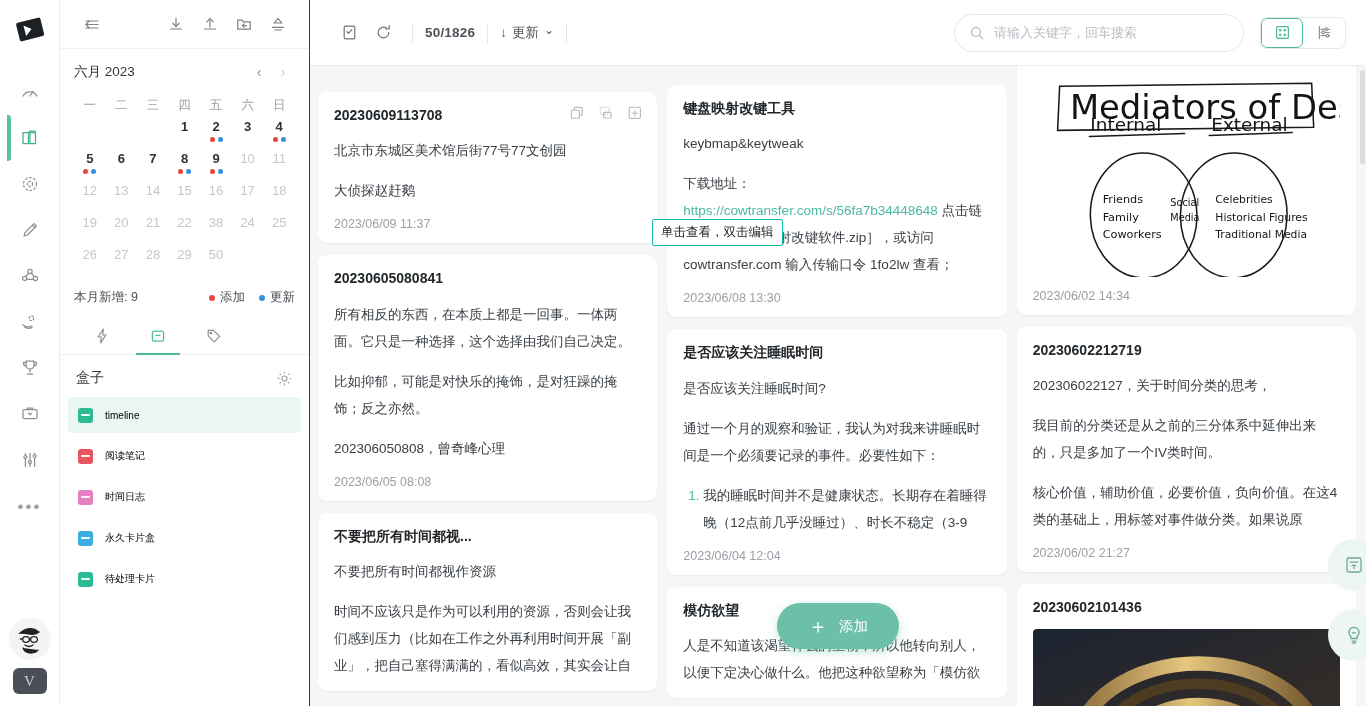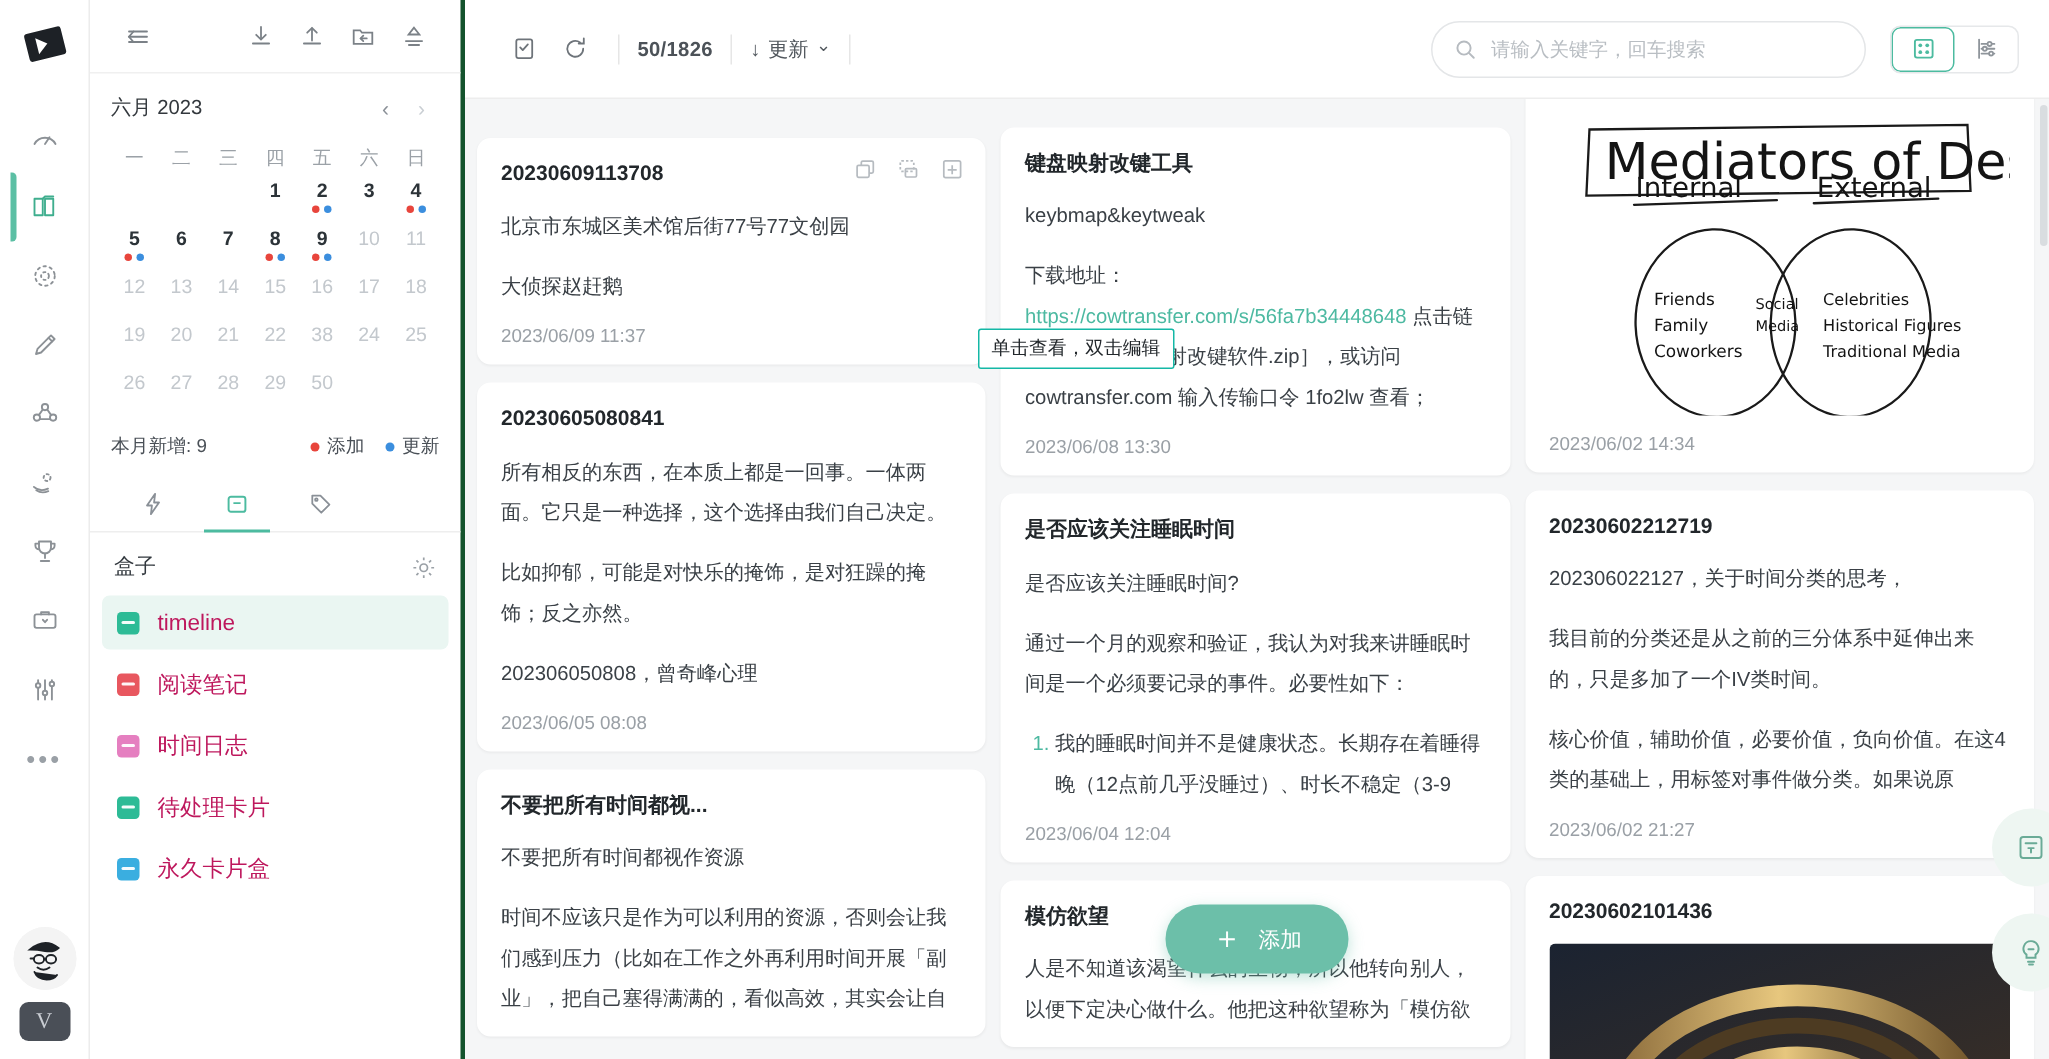--- a/index.html
+++ b/index.html
@@ -37,21 +37,21 @@
   .vbadge {
     width:34px; height:26px; border-radius:6px; background:#4a4f57;
     display:flex; align-items:center; justify-content:center;
     color:#c8ccd2; font-size:15px; font-family:"Liberation Serif",serif;
     margin-bottom:12px;
   }
 
   
   #leftpanel {
     width:250px; flex:0 0 250px; height:706px; background:#ffffff;
-    border-right:3px solid #14532d; display:flex; flex-direction:column;
+    border-right:1px solid #14532d; display:flex; flex-direction:column;
   }
   .lp-toolbar {
     height:49px; display:flex; align-items:center; padding:0 14px;
     border-bottom:1px solid #f0f0f0; gap:0;
   }
   .lp-tb-icon {
     width:34px; height:30px; display:flex; align-items:center; justify-content:center;
     color:#6f757b; cursor:pointer;
   }
   .lp-tb-spacer { flex:1; }
@@ -112,21 +112,21 @@
     display:flex; align-items:center; gap:12px; height:36px;
     padding:0 10px; border-radius:5px; cursor:pointer; margin-bottom:5px;
   }
   .box-item.sel { background:#eaf6f2; }
   .box-ico { width:15px; height:15px; border-radius:3px; position:relative;
     flex:0 0 15px; }
   .box-ico::after {
     content:""; position:absolute; left:3px; right:3px; top:6px; height:2px;
     background:rgba(255,255,255,.95); border-radius:1px;
   }
-  .box-label { font-size:15px; color:#be185d; }
+  .box-label { font-size:10px; color:#000000; }
 
   
   #main { flex:1; height:706px; display:flex; flex-direction:column;
     position:relative; background:#f5f6f7; }
 
   .topbar {
     height:66px; background:#fff; display:flex; align-items:center;
     padding:0 20px 0 22px; border-bottom:1px solid #ededed; gap:0;
   }
   .tb-ico {
@@ -666,26 +666,26 @@
       </div>
       <div class="box-item">
      <span class="box-ico" style="background:#e8575f"></span>
      <span class="box-label">阅读笔记</span>
       </div>
       <div class="box-item">
      <span class="box-ico" style="background:#e57fc0"></span>
      <span class="box-label">时间日志</span>
       </div>
       <div class="box-item">
+     <span class="box-ico" style="background:#3aaee0"></span>
+     <span class="box-label">永久卡片盒</span>
+      </div>
+      <div class="box-item">
      <span class="box-ico" style="background:#2dbb96"></span>
      <span class="box-label">待处理卡片</span>
-      </div>
-      <div class="box-item">
-     <span class="box-ico" style="background:#3aaee0"></span>
-     <span class="box-label">永久卡片盒</span>
       </div>
     </div>
 </div>
 
 <div id="main">
 
   <div class="topbar">
     <div class="tb-ico">
       <svg width="19" height="19" viewBox="0 0 19 19" fill="none" stroke="#6e747a" stroke-width="1.2" stroke-linecap="round" stroke-linejoin="round">
         <rect x="4.2" y="3.2" width="10.6" height="12.6" rx="1.4"></rect>

